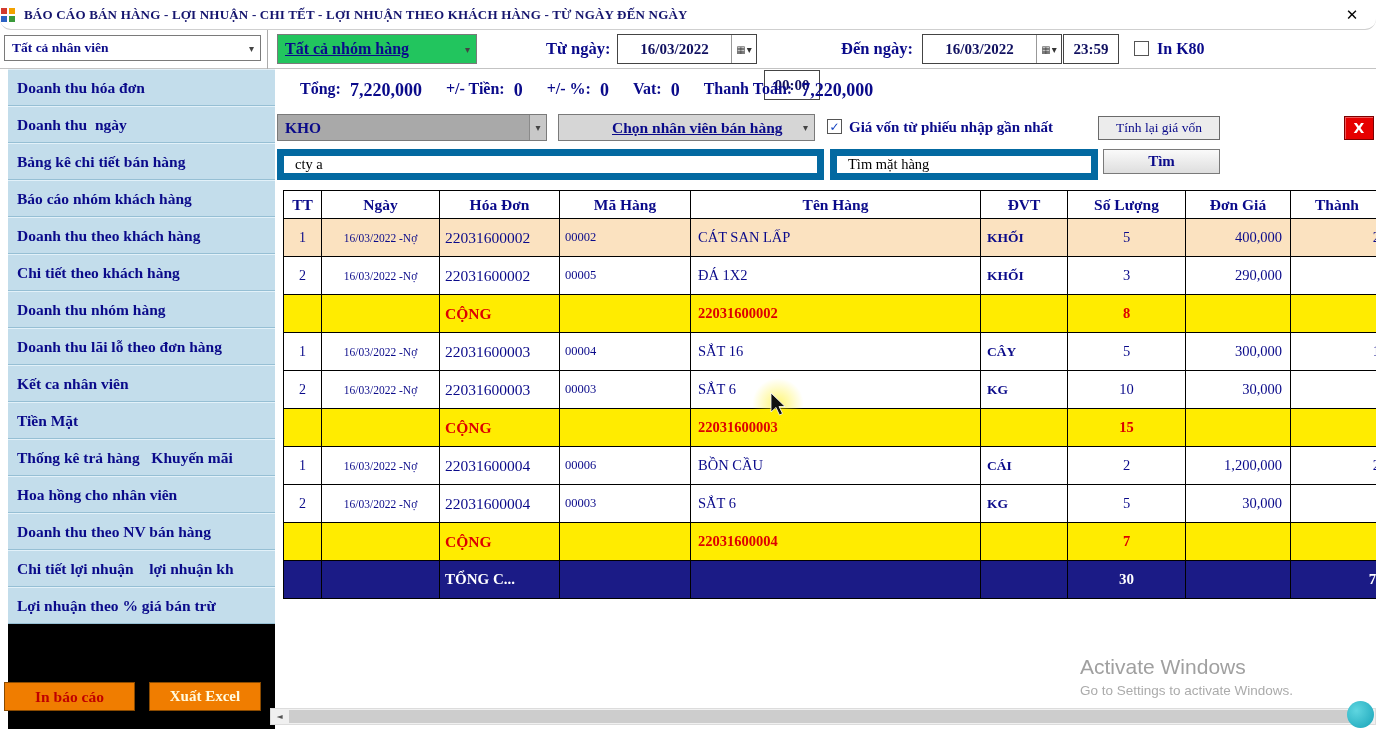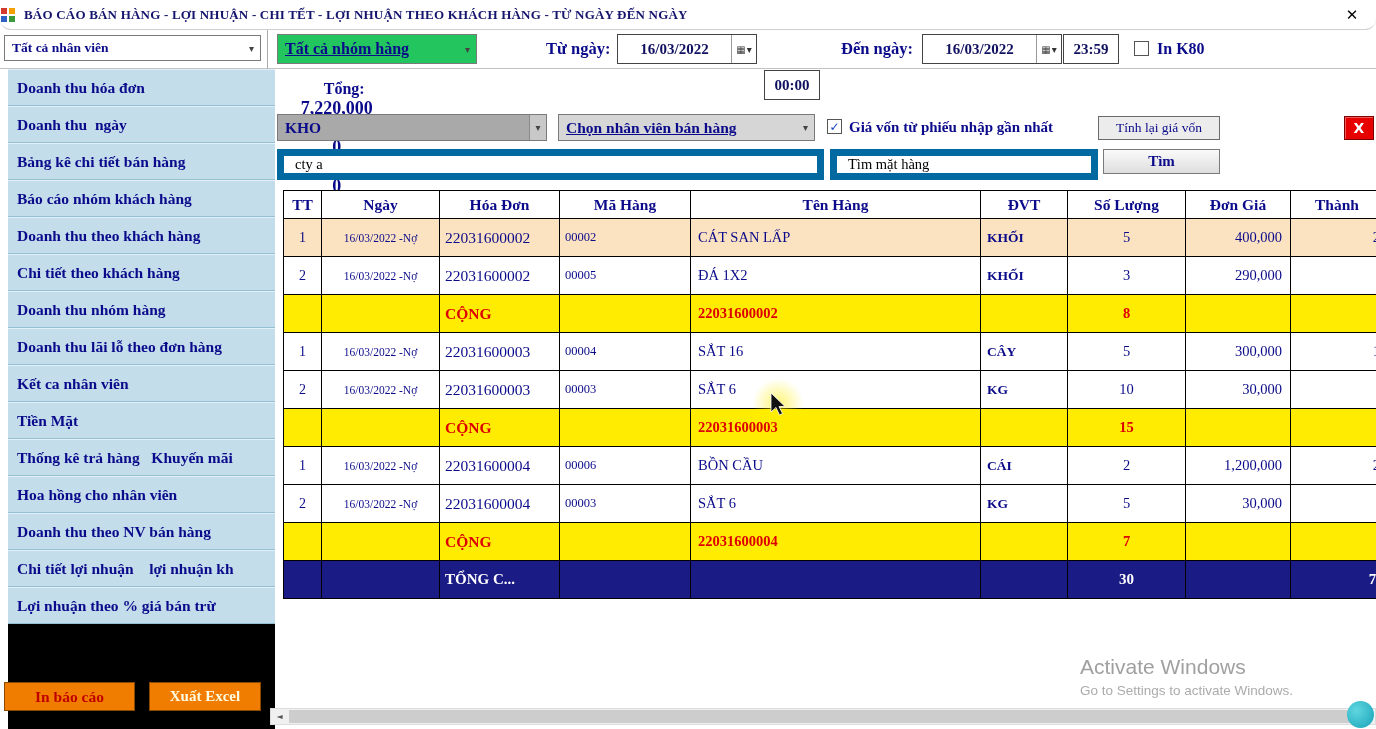--- a/index.html
+++ b/index.html
@@ -69,29 +69,29 @@
                background:#f07d00; border:1px solid #8a4a00; color:#c00000;
                font-weight:bold; font-size:15.5px;
                display:flex; align-items:center; justify-content:center; }
   #excel-btn { position:absolute; left:149px; top:682px; width:112px; height:29px;
                background:#f07d00; border:1px solid #8a4a00; color:#fffbe0;
                font-weight:bold; font-size:15px;
                display:flex; align-items:center; justify-content:center; }
 
   
   .summary { position:absolute; left:300px; top:80px; height:30px;
-             display:flex; align-items:center; white-space:nowrap;flex-direction:column; }
+             display:flex; align-items:flex-start; white-space:nowrap; }
   .summary .sl { font-size:16px; font-weight:bold; margin-right:9px; }
   .summary .sv { font-size:18px; font-weight:bold; margin-right:24px; }
 
   
   #kho-select   { left:277px; top:114px; width:270px; height:27px; font-size:15.5px; background:#a9a9a9; }
   #kho-select .arr { background:#c8c8c8; height:100%; border-left:1px solid #8a8a8a;
                      display:flex; align-items:center; justify-content:center; }
-  #sales-select { left:558px; top:114px; width:257px; height:27px; font-size:15.5px; background:#d6d6d6; }
+  #sales-select { left:558px; top:114px; width:257px; height:27px; font-size:15.5px; background:#d6d6d6;padding-left:46px; }
   #sales-select .lbl { text-decoration:underline; }
 
   #cost-check { position:absolute; left:827px; top:119px; }
   #cost-label { position:absolute; left:849px; top:114px; line-height:27px;
                 font-size:15px; font-weight:bold; white-space:nowrap; }
   #recalc-btn { position:absolute; left:1098px; top:116px; width:122px; height:24px;
                 background:#ececec; border:1px solid #6a6a6a; font-size:13.5px; font-weight:normal;
                 color:#0a0a8a; display:flex; align-items:center; justify-content:center; }
   #close-red  { position:absolute; left:1344px; top:116px; width:30px; height:24px;
                 background:#e60000; border:1px solid #7d0000; color:#fff; font-weight:bold;

